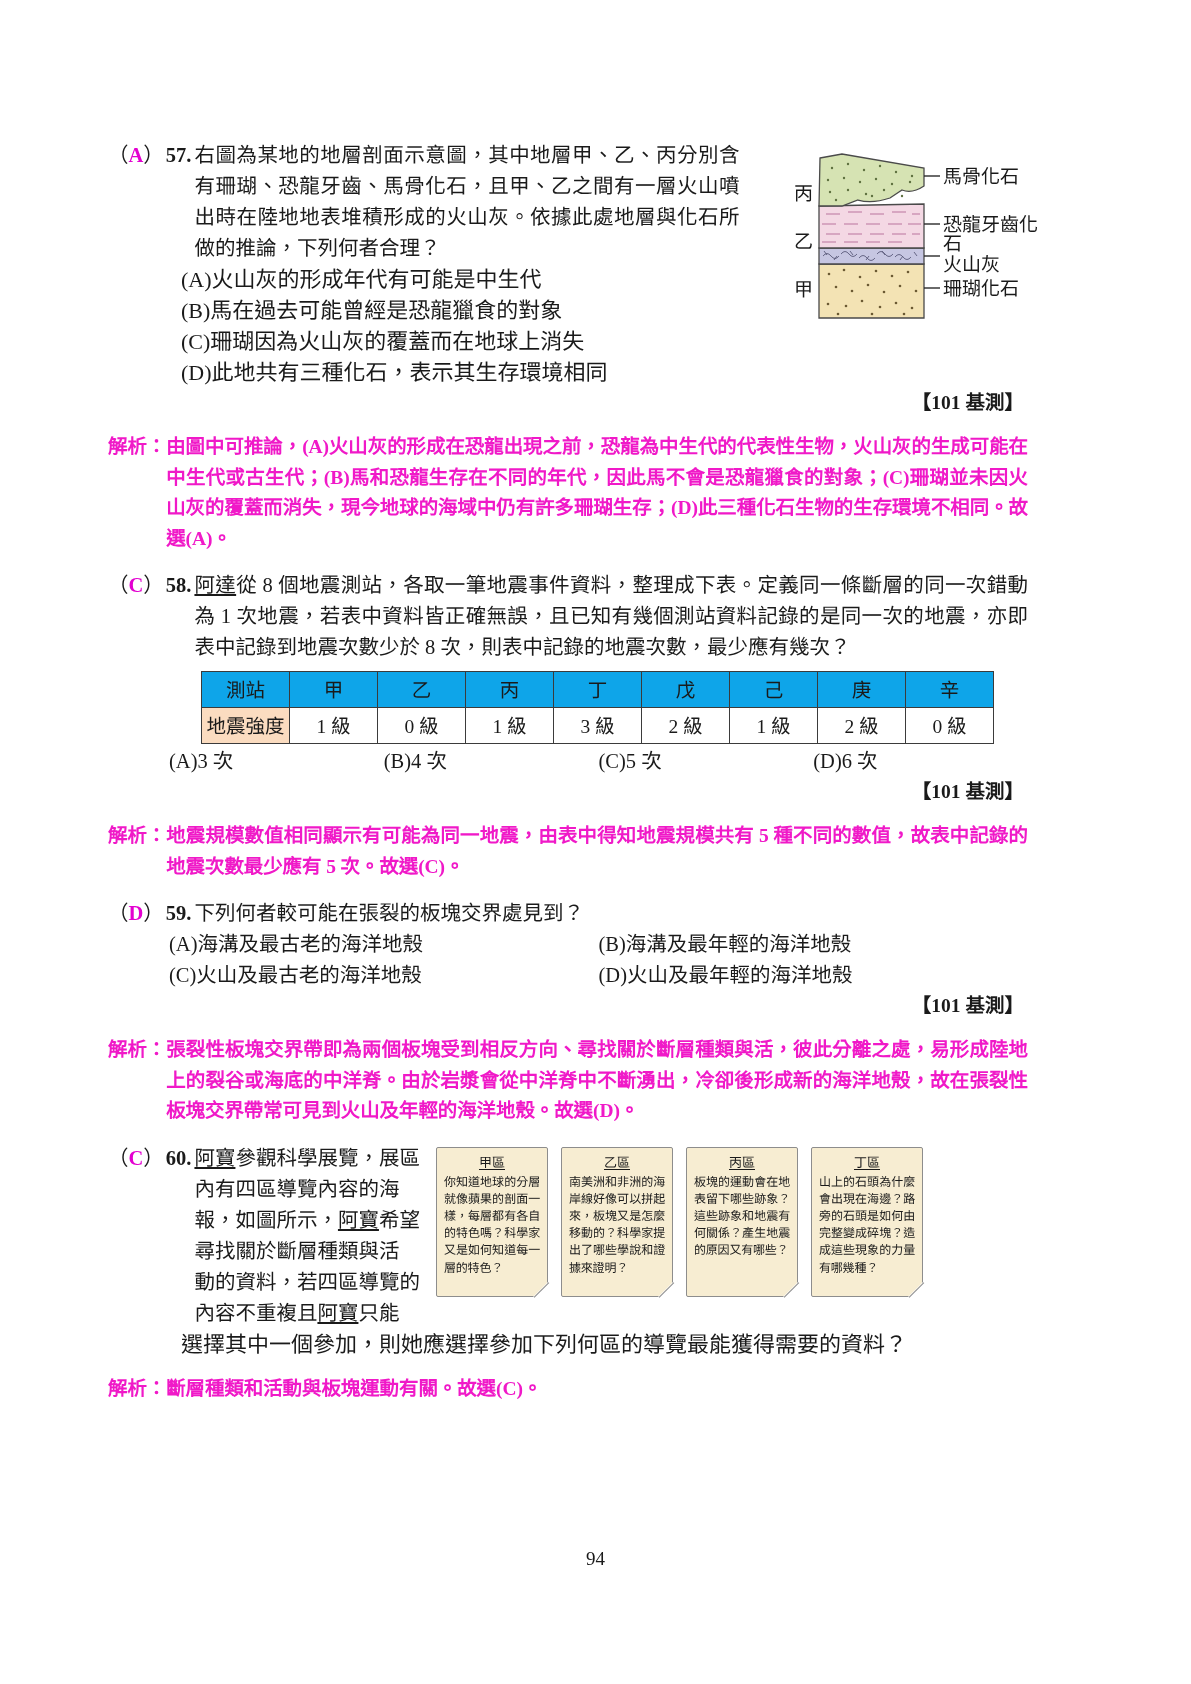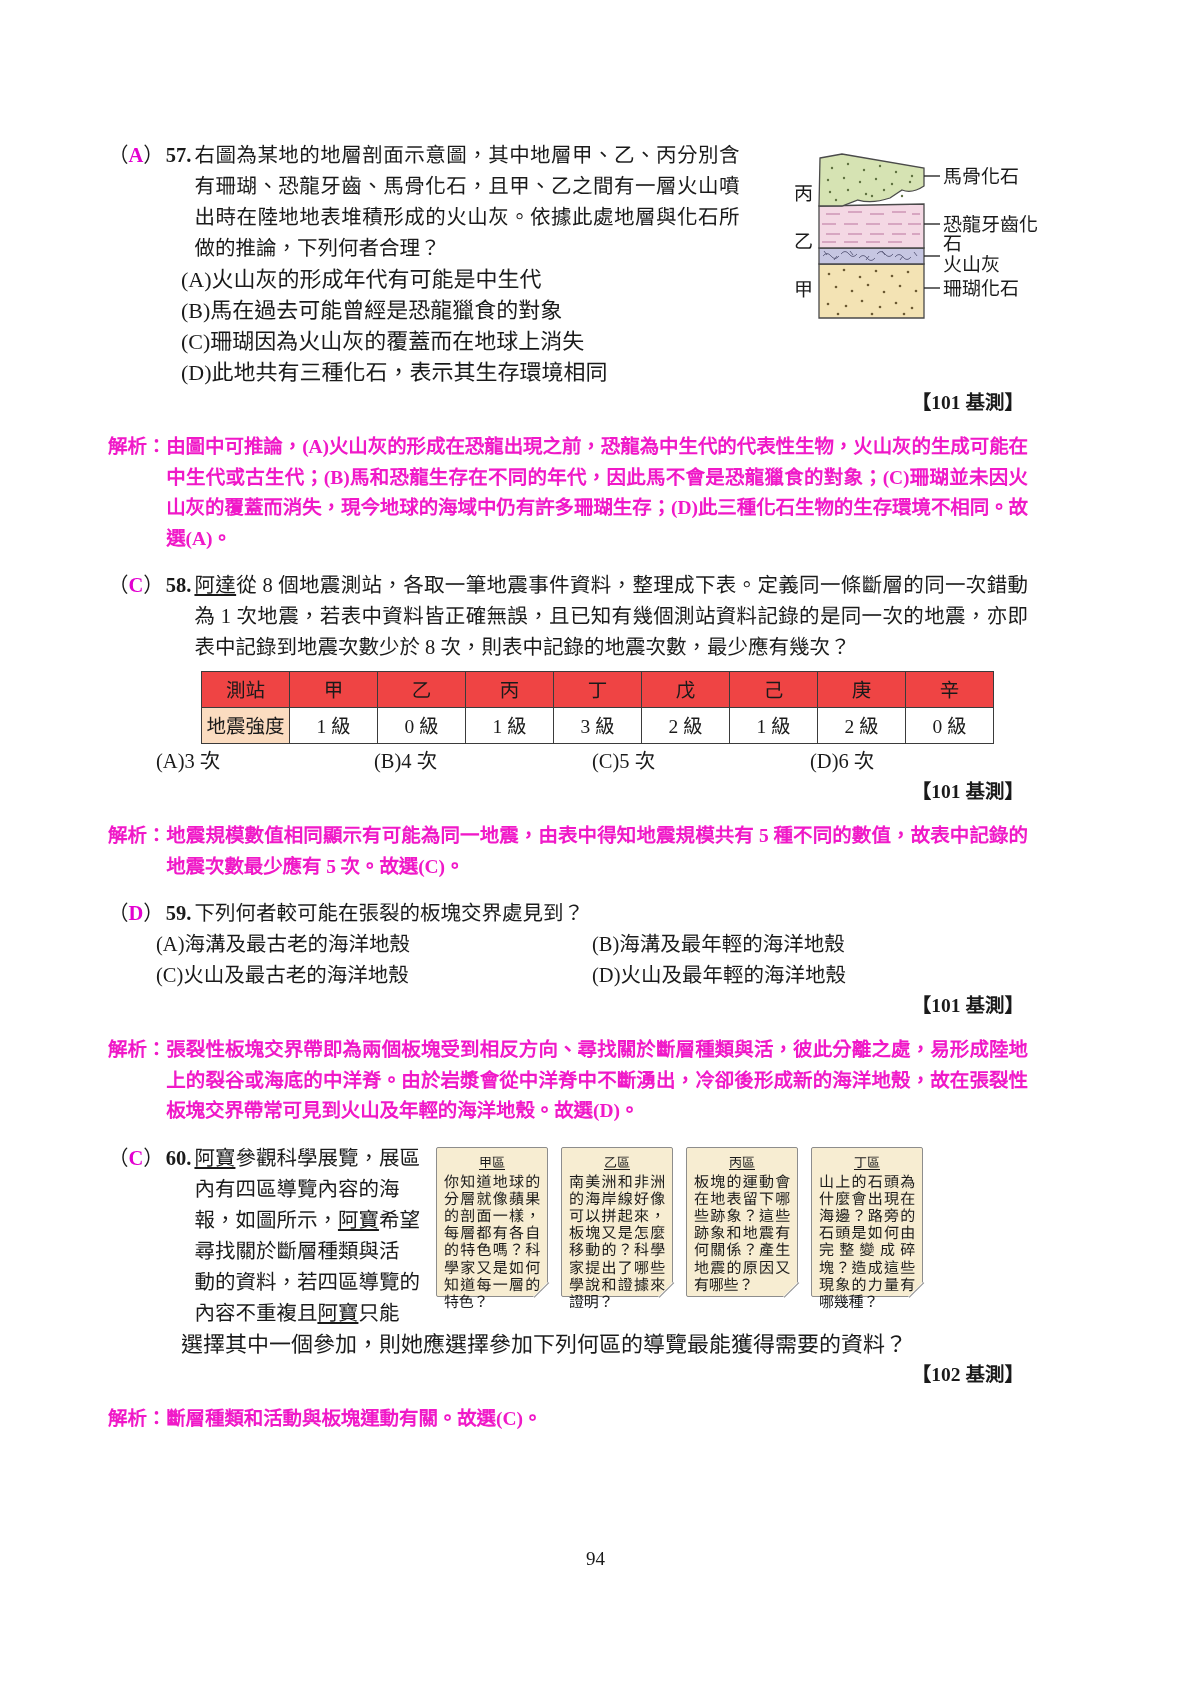--- a/index.html
+++ b/index.html
@@ -59,21 +59,21 @@
     line-height: 31px;
     text-align: justify;
   }
   .indent-body {
     margin-left: 73px;
     font-size: 22px;
     line-height: 31px;
   }
   .opt-row {
     display: flex;
-    margin-left: 48px;
+    margin-left: 61px;
     font-size: 20.5px;
     line-height: 31px;
   }
   .opt-2col > span { width: 50%; }
   .opt-4col > span { width: 25%; }
   .u { text-decoration: underline; text-underline-offset: 2px; }
 
   .source {
     text-align: right;
     font-size: 19.5px;
@@ -119,21 +119,21 @@
     background: #ffffff;
   }
   .eqtable td {
     border: 1.3px solid #3b3b3b;
     text-align: center;
     font-size: 19.5px;
     height: 31px;
     padding: 1px 0 3px 0;
   }
   .eqtable td.hcell {
-    background: #ef4444;
+    background: #0ea5e9;
     width: 84px;
   }
   .eqtable td.rcell {
     background: #fbdcc0;
     width: 84px;
   }
   .eqtable td.vcell { background: #ffffff; }
 
   
   .posters {
@@ -156,21 +156,21 @@
   }
   .poster-title {
     text-align: center;
     font-size: 13px;
     line-height: 18px;
     text-decoration: underline;
     text-underline-offset: 2px;
     margin-bottom: 2px;
   }
   .poster-text {
-    font-size: 15px;
+    font-size: 12px;
     line-height: 17.2px;
     text-align: justify;
     letter-spacing: -0.2px;
   }
   .poster-fold {
     position: absolute;
     right: -1px;
     bottom: -1px;
     width: 0;
     height: 0;
@@ -435,21 +435,20 @@
         <span class="qbody q60-left">
           <div><span class="u">阿寶</span>參觀科學展覽，展區</div>
           <div>內有四區導覽內容的海</div>
           <div>報，如圖所示，<span class="u">阿寶</span>希望</div>
           <div>尋找關於斷層種類與活</div>
           <div>動的資料，若四區導覽的</div>
           <div>內容不重複且<span class="u">阿寶</span>只能</div>
         </span>
       </div>
       <div class="indent-body">選擇其中一個參加，則她應選擇參加下列何區的導覽最能獲得需要的資料？</div>
-      <div class="source">【102 基測】</div>
     </div>
 
     <div class="exp">
       <span class="exp-label">解析：</span>
       <span class="exp-text">斷層種類和活動與板塊運動有關。故選(C)。</span>
     </div>
 
   </div>
 
   <div class="pagenum">94</div>

